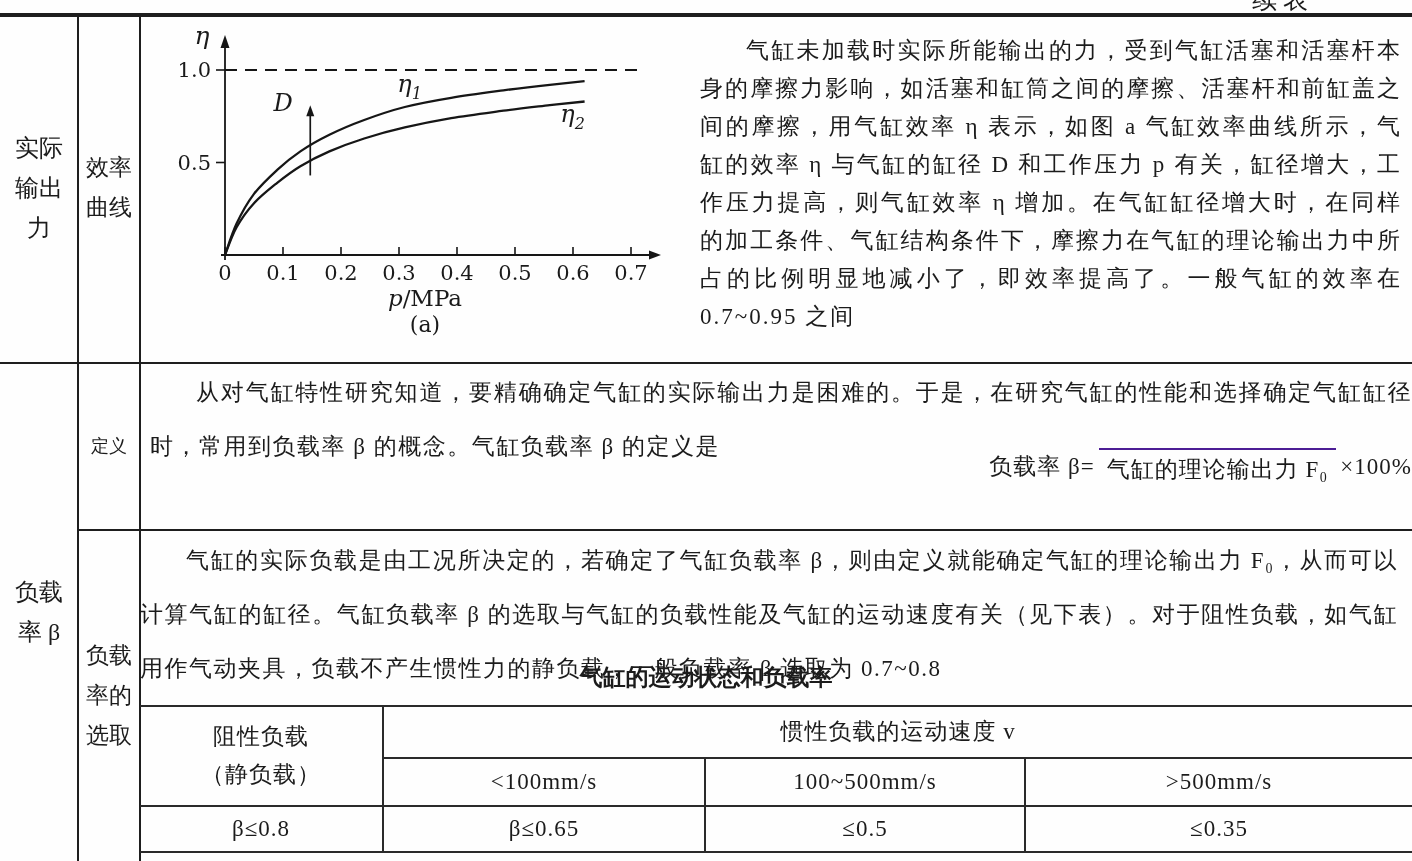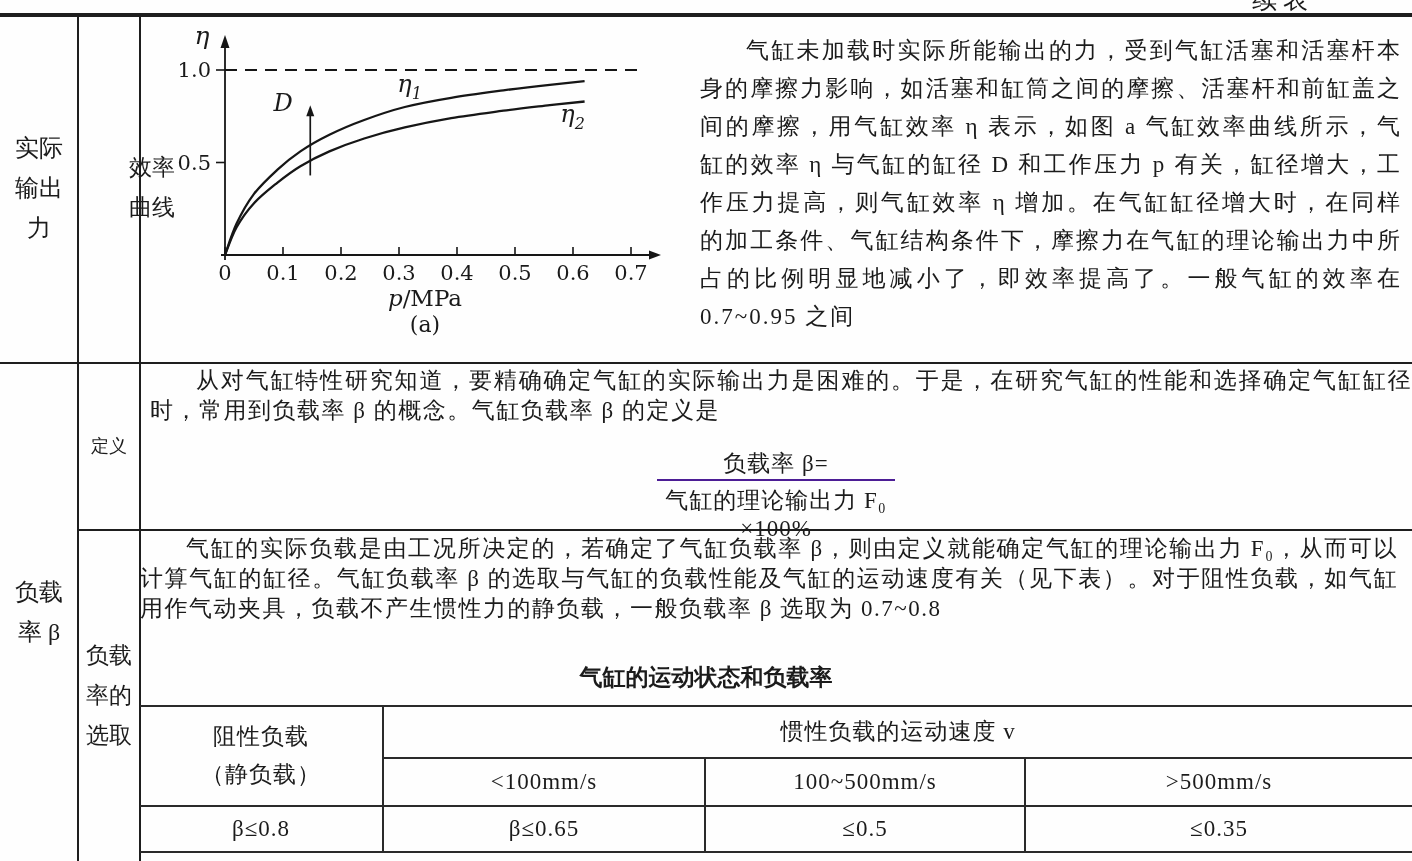--- a/index.html
+++ b/index.html
@@ -15,35 +15,35 @@
   .hline,.vline{position:absolute;background:#1e1e1e;}
   .cell-label{
     position:absolute;
     display:flex;align-items:center;justify-content:center;
     text-align:center;
     font-size:24px;line-height:40px;
     white-space:pre-line;
   }
   .para{
     position:absolute;
-    font-size:23px;line-height:30px;
+    font-size:23px;line-height:54px;
     text-indent:2em;
     text-align:justify;
     letter-spacing:1.5px;
   }
   .right-text{
     left:700px;top:32px;width:702px;height:326px;
     line-height:38px;letter-spacing:2px;
   }
   .def-text{left:140px;top:366px;width:1262px;padding-left:10px;}
   .sel-text{left:140px;top:534px;width:1258px;}
   .formula{
     position:absolute;left:140px;top:448px;width:1272px;
-    display:flex;align-items:center;justify-content:flex-start;
-    font-size:23px;letter-spacing:1px;flex-direction:column;
+    display:flex;align-items:center;justify-content:flex-end;
+    font-size:23px;letter-spacing:1px;
   }
   .formula .frac{display:inline-flex;flex-direction:column;text-align:center;margin:0 4px;}
   .formula .frac .num{padding:0 8px 5px;}
   .formula .frac .den{border-top:2px solid #4c1d95;padding:4px 8px 0;}
   .sub-title{
     position:absolute;left:0;top:662px;width:1412px;
     text-align:center;
     font-family:Liberation Mono, monospace;
     font-weight:bold;font-size:23px;
   }
@@ -82,21 +82,21 @@
   <div class="hline" style="left:0;top:362px;width:1412px;height:2px;"></div>
   <div class="hline" style="left:78px;top:529px;width:1334px;height:2px;"></div>
   <div class="vline" style="left:77px;top:13px;width:2px;height:848px;"></div>
   <div class="vline" style="left:139px;top:13px;width:2px;height:848px;"></div>
 
   <div class="cell-label" style="left:0;top:13px;width:78px;height:349px;">
     <span>实际
 输出
 力</span>
   </div>
-  <div class="cell-label" style="left:78px;top:13px;width:62px;height:349px;font-size:23px;padding-left:43px;">
+  <div class="cell-label" style="left:78px;top:13px;width:62px;height:349px;font-size:23px;">
     <span>效率
 曲线</span>
   </div>
 
   <svg id="chart" style="position:absolute;left:145px;top:20px;" width="540" height="330" viewBox="0 0 540 330">
       <line x1="80" y1="240" x2="80" y2="26" stroke="#161616" stroke-width="1.8"></line>
       <polygon points="80,15 75.5,28 84.5,28" fill="#161616"></polygon>
       <line x1="76" y1="235" x2="506" y2="235" stroke="#161616" stroke-width="1.8"></line>
       <polygon points="516,235 504,230.5 504,239.5" fill="#161616"></polygon>
       <line x1="80" y1="50" x2="500" y2="50" stroke="#161616" stroke-width="2" stroke-dasharray="12 8"></line>

